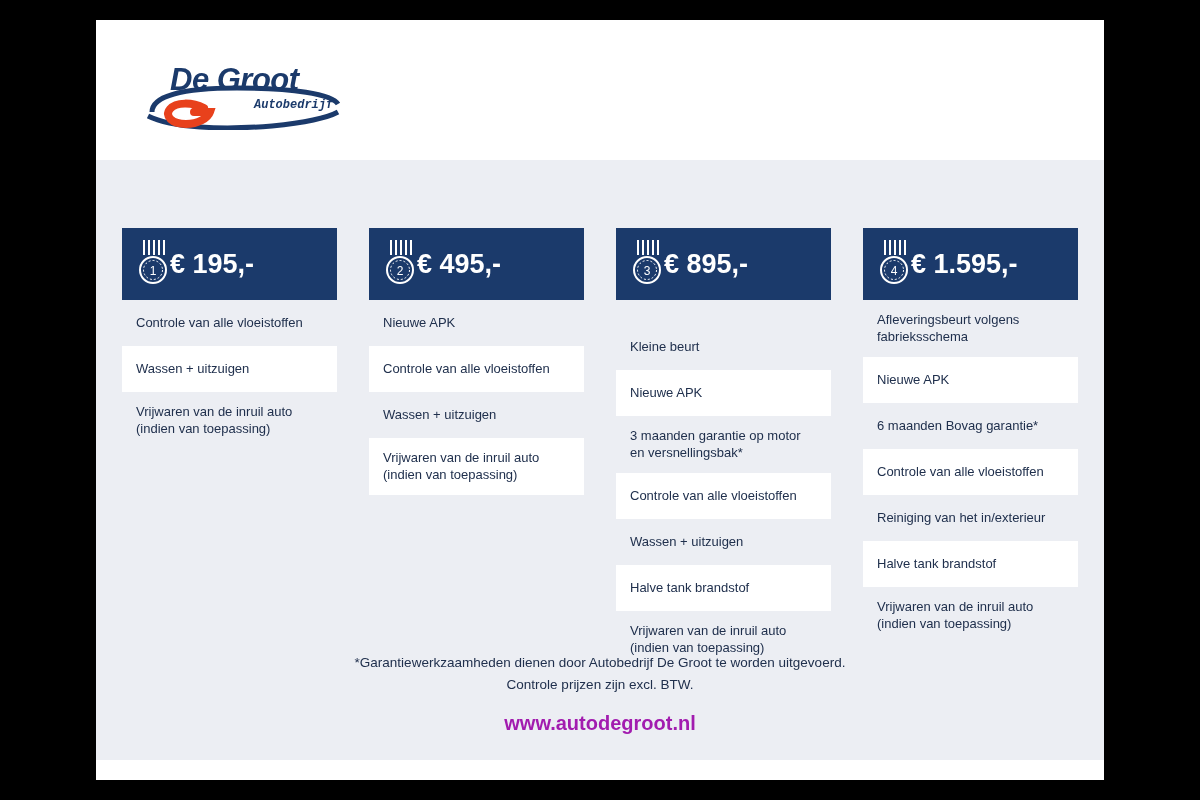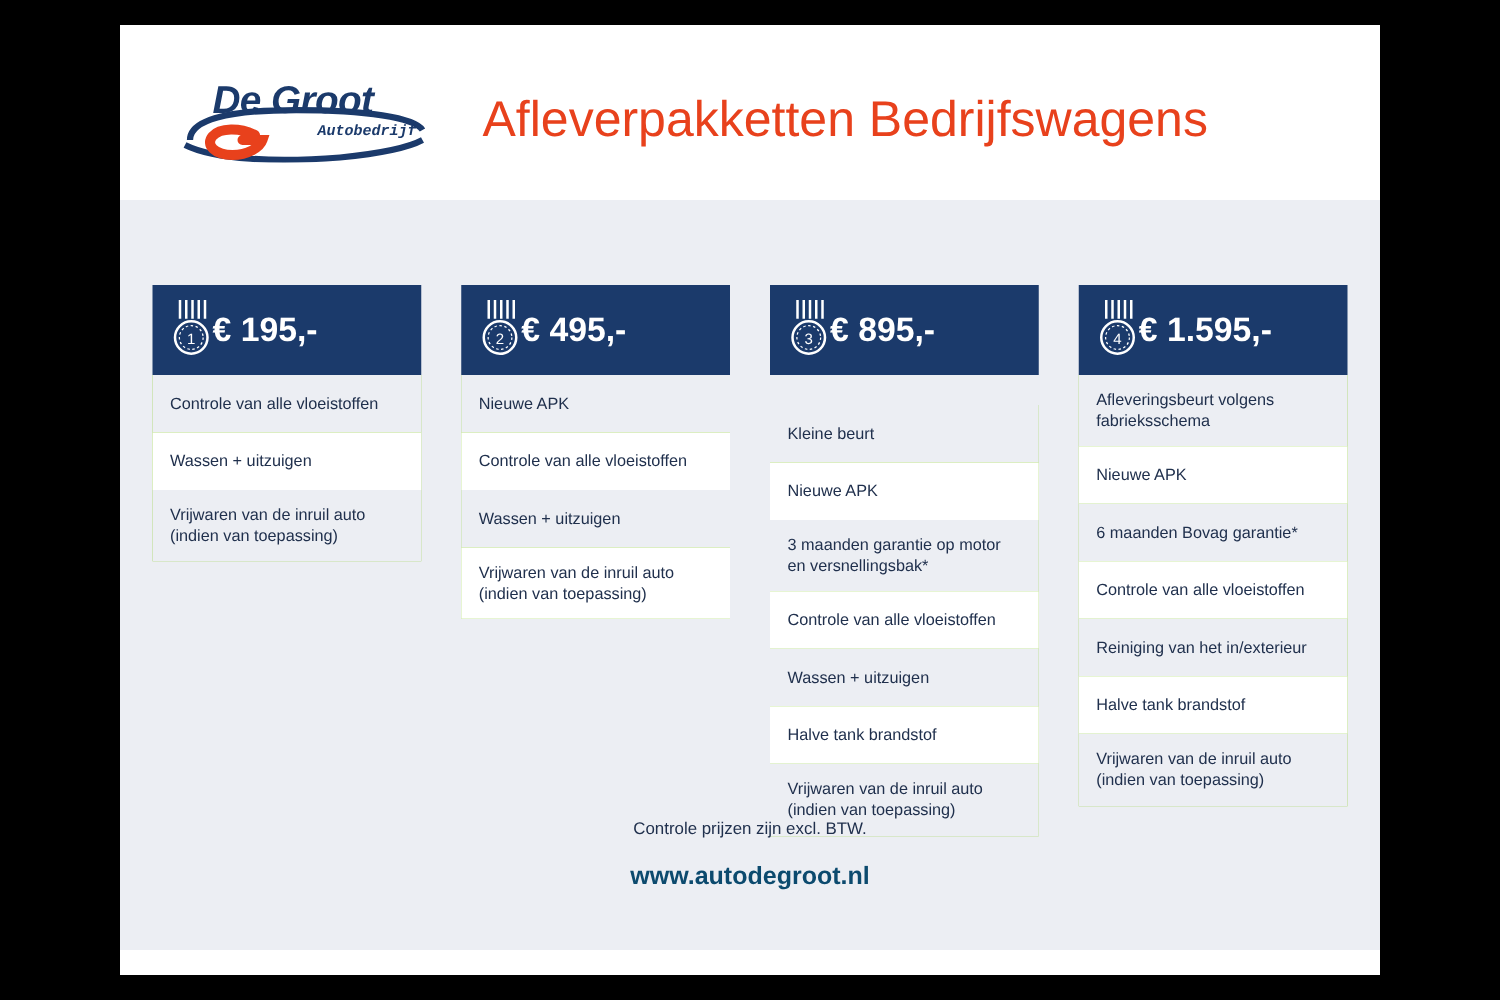--- a/index.html
+++ b/index.html
@@ -150,21 +150,21 @@
   }
   .fnote {
     font-size: 13.5px;
     color: #20304d;
     line-height: 1.62;
   }
   .website {
     margin-top: 16px;
     font-size: 20px;
     font-weight: bold;
-    color: #0c4a6e;
+    color: #a21caf;
     text-decoration: none;
     display: inline-block;
   }
   .bottom-white {
     position: absolute;
     left: 0;
     top: 740px;
     width: 1008px;
     height: 20px;
     background: #ffffff;
@@ -179,21 +179,20 @@
     <div class="header">
       <div class="logo">
         <svg class="logo-swoosh" viewBox="0 0 200 48">
           <path d="M10,30 C10,14 40,6 95,6 C150,6 190,12 196,22" fill="none" stroke="#1b3a6b" stroke-width="5"></path>
           <path d="M6,34 C30,46 80,48 130,44 C160,41 185,36 196,30" fill="none" stroke="#1b3a6b" stroke-width="5"></path>
           <path d="M62,26 C50,20 34,20 28,27 C22,34 30,42 44,42 C56,42 66,36 68,30 L52,30" fill="none" stroke="#e8411c" stroke-width="8" stroke-linecap="round"></path>
         </svg>
         <div class="logo-text">De Groot</div>
         <div class="logo-sub">Autobedrijf</div>
       </div>
-      <div class="title">Afleverpakketten Bedrijfswagens</div>
     </div>
 
     <div class="cols" id="cols">
         <div class="col col0">
           <div class="price-head">
             <div class="medal">
   <svg viewBox="0 0 34 52">
     <g stroke="#ffffff" stroke-width="2">
       <line x1="8" y1="2" x2="8" y2="17"></line>
       <line x1="13" y1="2" x2="13" y2="17"></line>
@@ -293,19 +292,20 @@
             <div class="item" style="white-space: pre-line;">Controle van alle vloeistoffen</div>
             <div class="item alt" style="white-space: pre-line;">Reiniging van het in/exterieur</div>
             <div class="item" style="white-space: pre-line;">Halve tank brandstof</div>
             <div class="item alt" style="white-space: pre-line;">Vrijwaren van de inruil auto
 (indien van toepassing)</div>
           </div>
         </div>
       </div>
 
     <div class="footer">
+      <div class="fnote">*Garantiewerkzaamheden dienen door Autobedrijf De Groot te worden uitgevoerd.</div>
       <div class="fnote">Controle prijzen zijn excl. BTW.</div>
       <a class="website" href="#">www.autodegroot.nl</a>
     </div>
 
     <div class="bottom-white"></div>
   </div>
 </div>
 
 </body></html>

